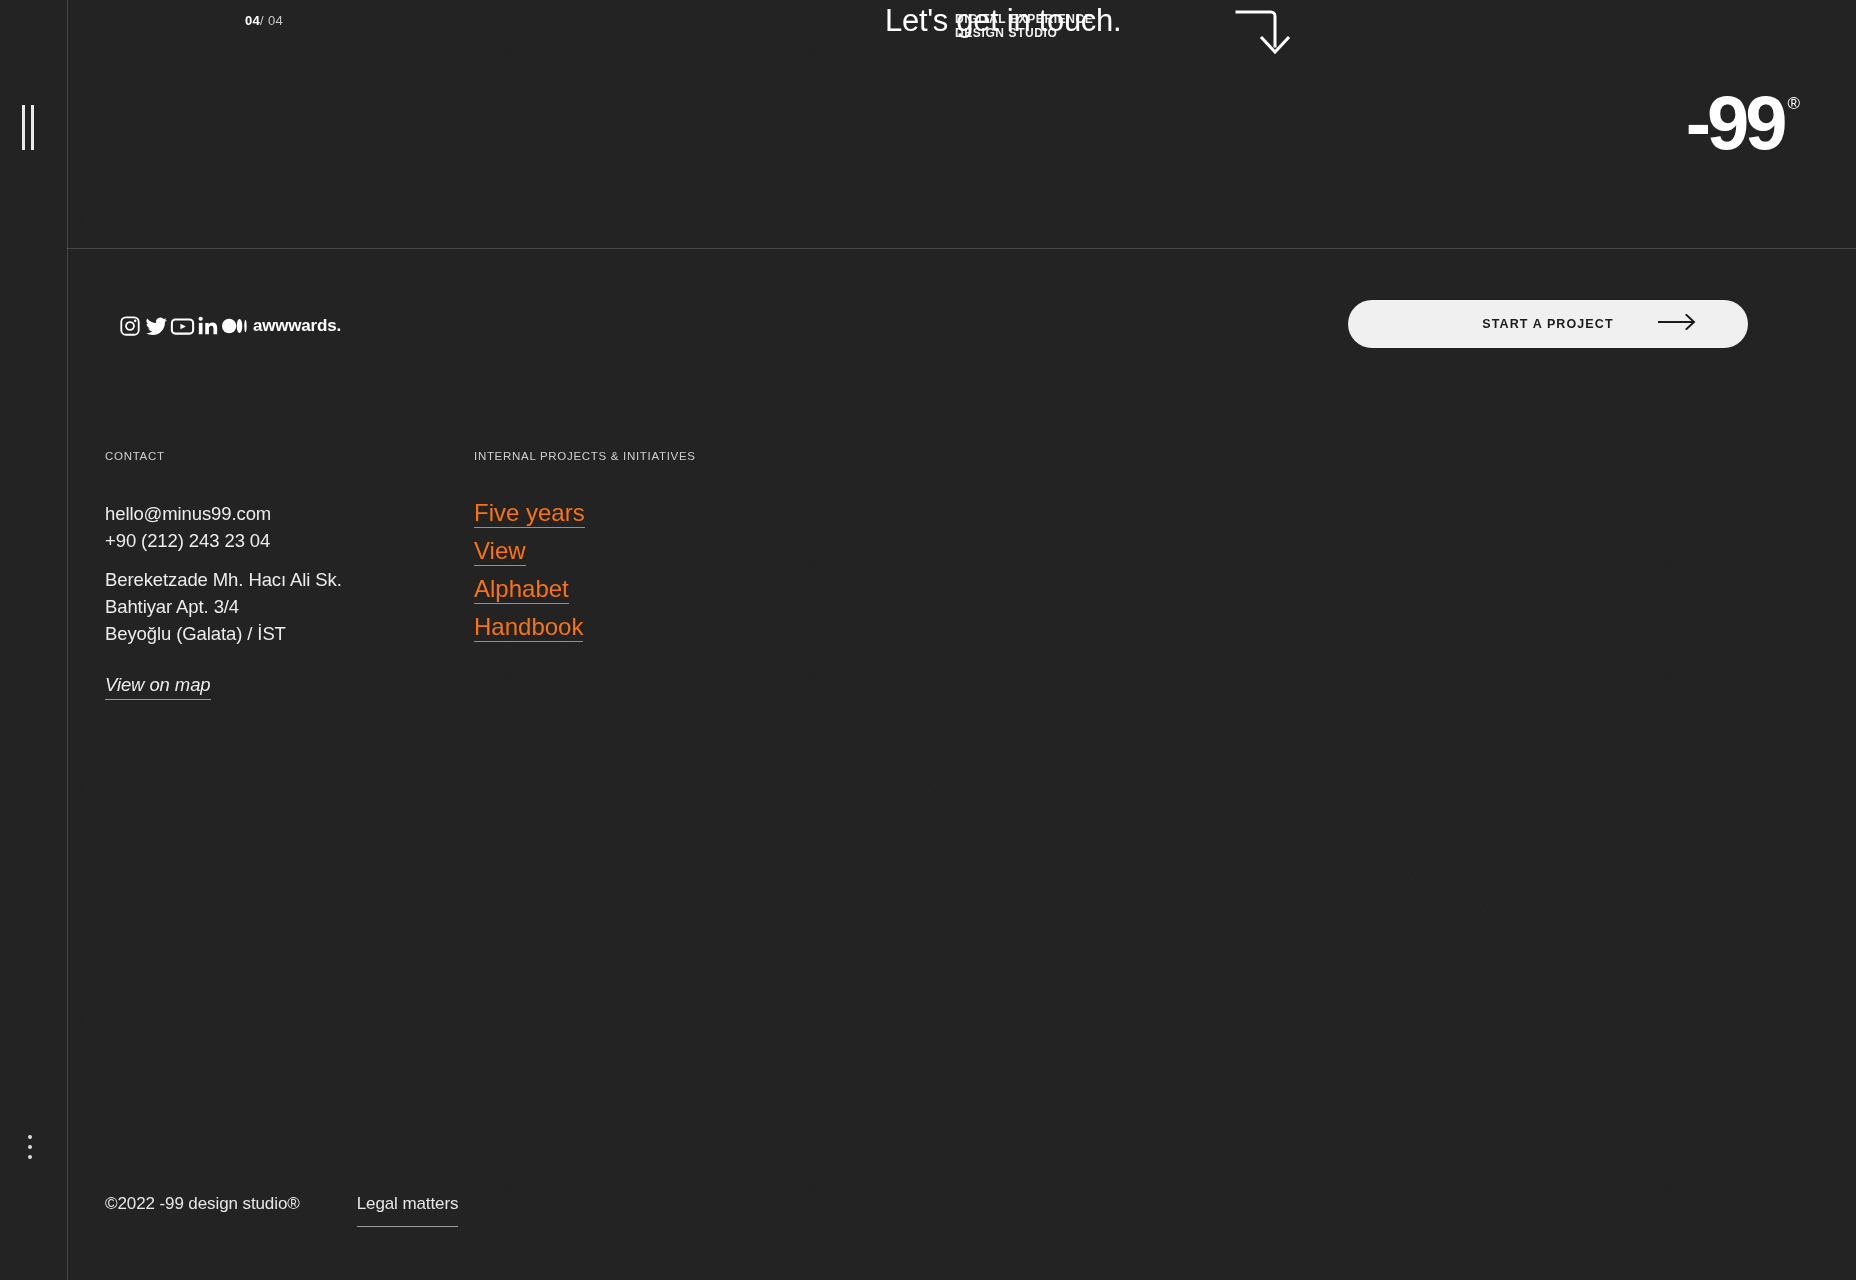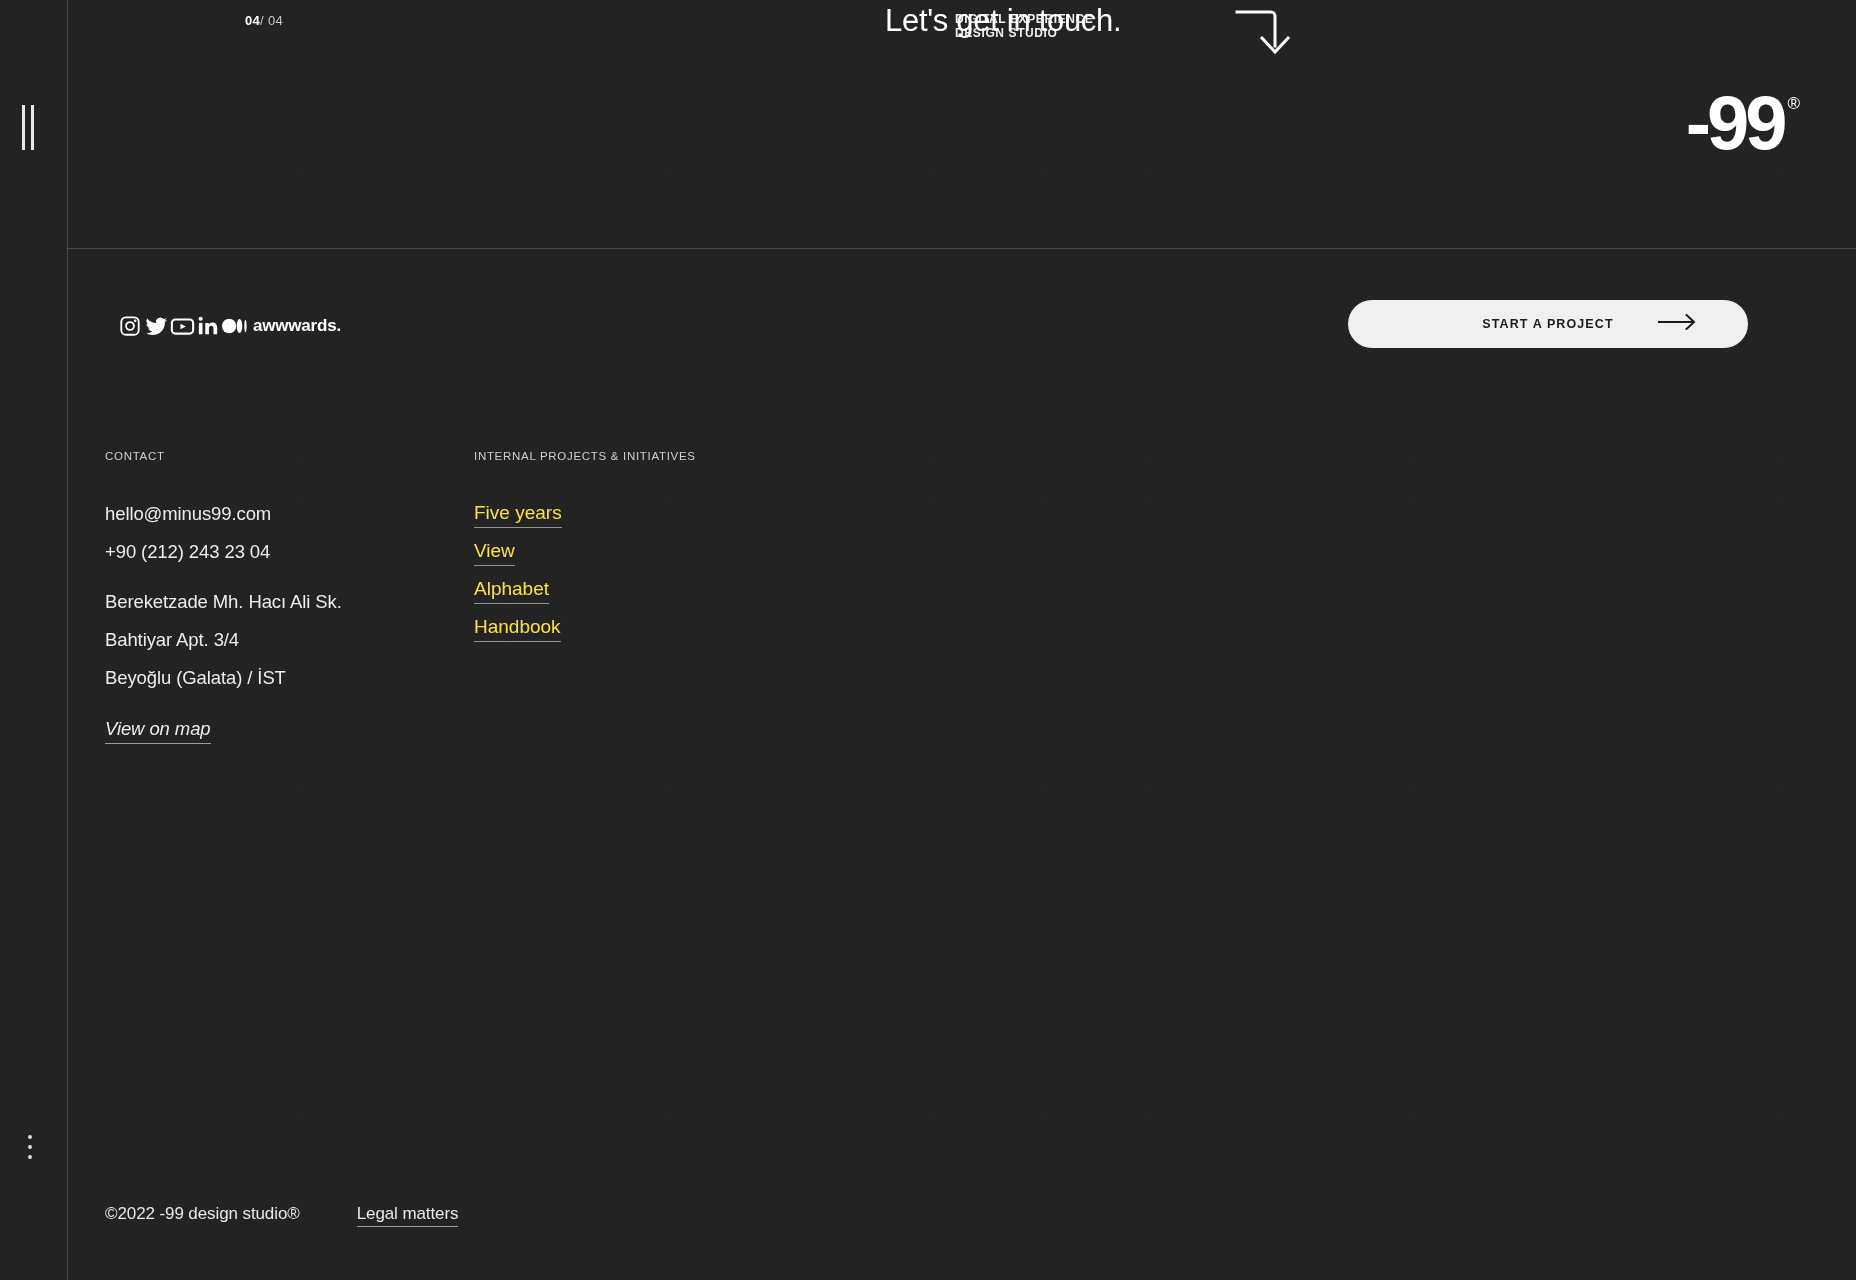--- a/index.html
+++ b/index.html
@@ -101,42 +101,42 @@
   .cta .cta-arrow { position:absolute; right:50px; top:50%; transform:translateY(-50%); }
 
   
   .col-contact { position:absolute; left:105px; top:450px; }
   .col-projects { position:absolute; left:466px; top:450px;margin-left:8px; }
   .col-head {
     font-size:11.5px; font-weight:500; letter-spacing:.7px;
     color:#cfcfcf; margin-bottom:38px;
   }
   .line {
-    font-size:18.5px; line-height:27px; color:#ececec; letter-spacing:-.1px;margin-top:11px;
+    font-size:18.5px; line-height:27px; color:#ececec; letter-spacing:-.1px;
   }
   .block-gap { height:12px; }
   .ul-link {
     display:inline-block;
     border-bottom:1px solid rgba(255,255,255,.55);
     padding-bottom:1px;
   }
   .proj-link {
     display:block; width:max-content;
-    font-size:19px; line-height:25px; color:#fde047;
+    font-size:24px; line-height:25px; color:#f97316;
     border-bottom:1px solid rgba(255,255,255,.5);
     margin-bottom:10px; padding-bottom:2px;
   }
   .map-link { margin-top:24px; display:inline-block;font-style:italic; }
 
   
   .footer { position:absolute; left:105px; bottom:53px; display:flex; align-items:baseline; }
   .copy { font-size:17px; color:#e6e6e6; letter-spacing:-.1px; }
   .legal {
     font-size:17px; color:#e6e6e6; margin-left:57px; letter-spacing:-.1px;
-    border-bottom:1px solid rgba(255,255,255,.55); padding-bottom:2px;
+    border-bottom:1px solid rgba(255,255,255,.55); padding-bottom:12px;
   }
 </style>
 </head>
 <body>
 
 <div class="rail-line"></div>
 
 <div class="pause-icon">
   <i></i>
   <i></i>

